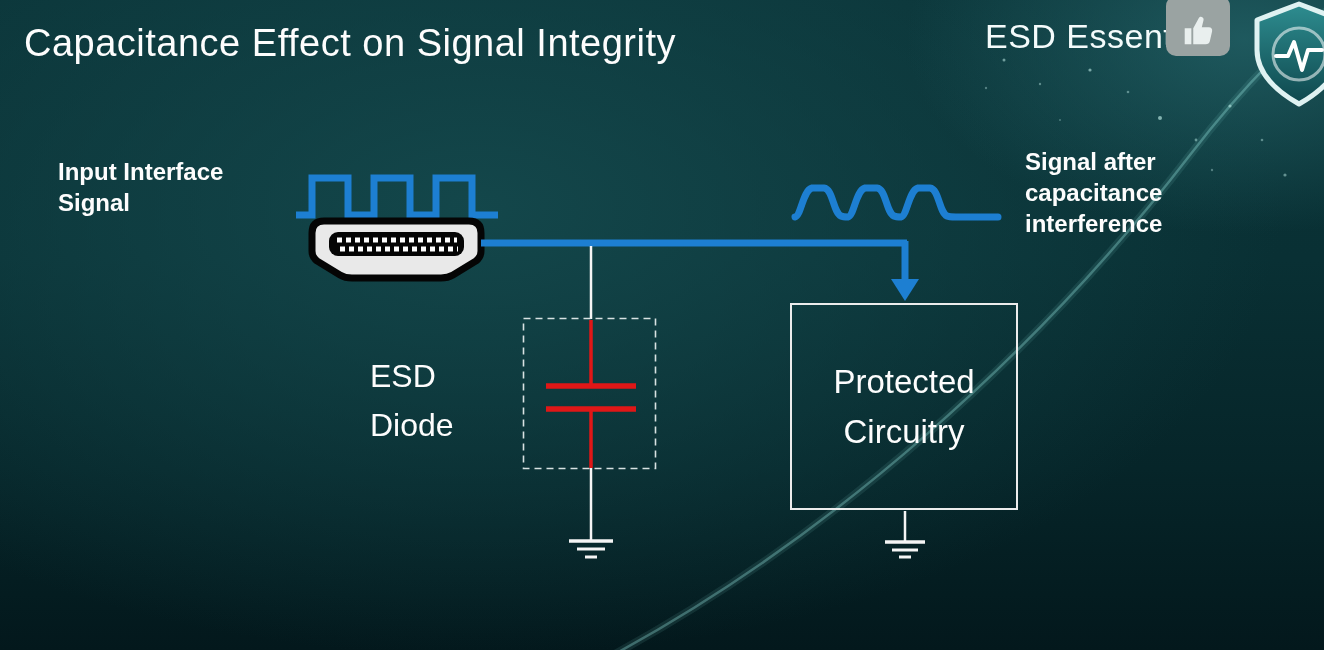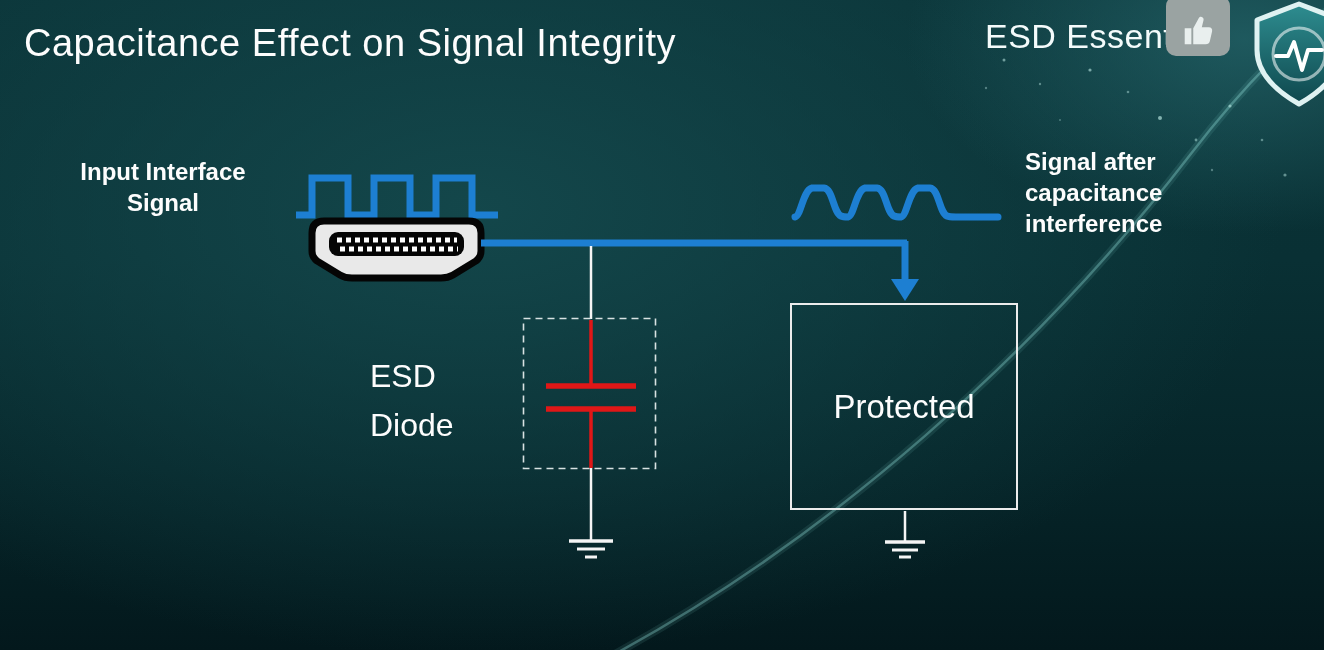--- a/index.html
+++ b/index.html
@@ -22,21 +22,21 @@
     z-index: 5;
   }
   .brand {
     position: absolute; left: 985px; top: 17px; width: 258px;
     font-size: 34px; font-weight: 400; letter-spacing: 0.5px; color: #f4fbfb;
     text-align: left; z-index: 5;
   }
 
   .input-label {
     position: absolute; left: 58px; top: 156px; width: 210px;
-    text-align: center; font-size: 24px; font-weight: 700; line-height: 31px;
+    text-align: left; font-size: 24px; font-weight: 700; line-height: 31px;
     z-index: 4;
   }
   .output-label {
     position: absolute; left: 1025px; top: 146px; width: 190px;
     text-align: left; font-size: 24px; font-weight: 700; line-height: 31px;
     z-index: 4;
   }
   .esd-label {
     position: absolute; left: 370px; top: 352px; width: 140px;
     text-align: left; font-size: 32px; font-weight: 400; line-height: 49px;
@@ -141,20 +141,21 @@
   <span class="label-line">interference</span>
 </div>
 
 <div class="esd-label">
   <span class="label-line">ESD</span>
   <span class="label-line">Diode</span>
 </div>
 
 <div class="protected-box">
   <span>Protected</span>
+  <span>Circuitry</span>
 </div>
 
 <div class="thumb-btn">
   <svg width="38" height="38" viewBox="0 0 40 40">
     <path fill="#e9efee" d="M6 17 h7 v17 H6 z M15 34 h13 c2.5 0 4 -1.2 4.5 -3.5 l2.3 -10 c0.6 -2.6 -0.8 -4.5 -3.4 -4.5 h-7.4 l1.8 -7.2 c0.5 -2 -0.6 -3.6 -2.6 -3.8 c-1 0 -1.8 0.4 -2.3 1.3 L15 17 z"></path>
   </svg>
 </div>
 
 <div class="shield-wrap">
   <svg width="110" height="108" viewBox="0 0 110 108">

